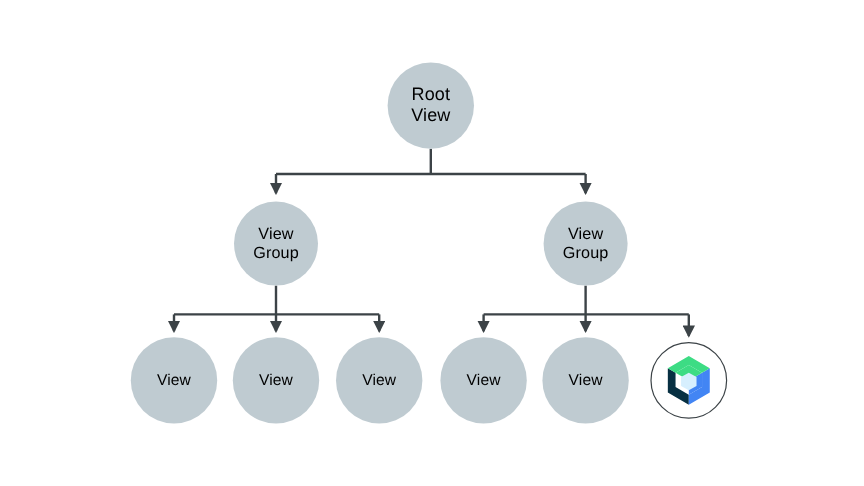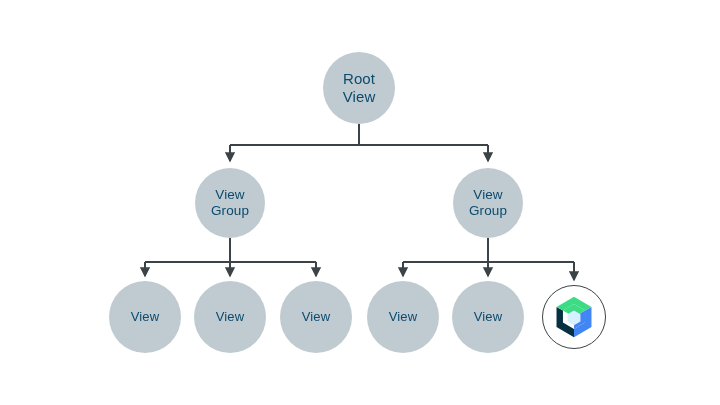--- a/index.html
+++ b/index.html
@@ -32,21 +32,21 @@
     box-sizing: border-box;
   }
   .node-filled {
     background: #BFCBD1;
   }
   .node-outlined {
     background: #ffffff;
     border: 1.6px solid #3C4347;
   }
   .node-label {
-    color: #0c4a6e;
+    color: #000000;
     line-height: 1.18;
     letter-spacing: 0.1px;
     white-space: pre-line;
     pointer-events: none;
   }
   .label-root   { font-size: 15px; }
   .label-group  { font-size: 13.5px; }
   .label-leaf   { font-size: 13px; }
   .compose-icon {
     width: 46px;

